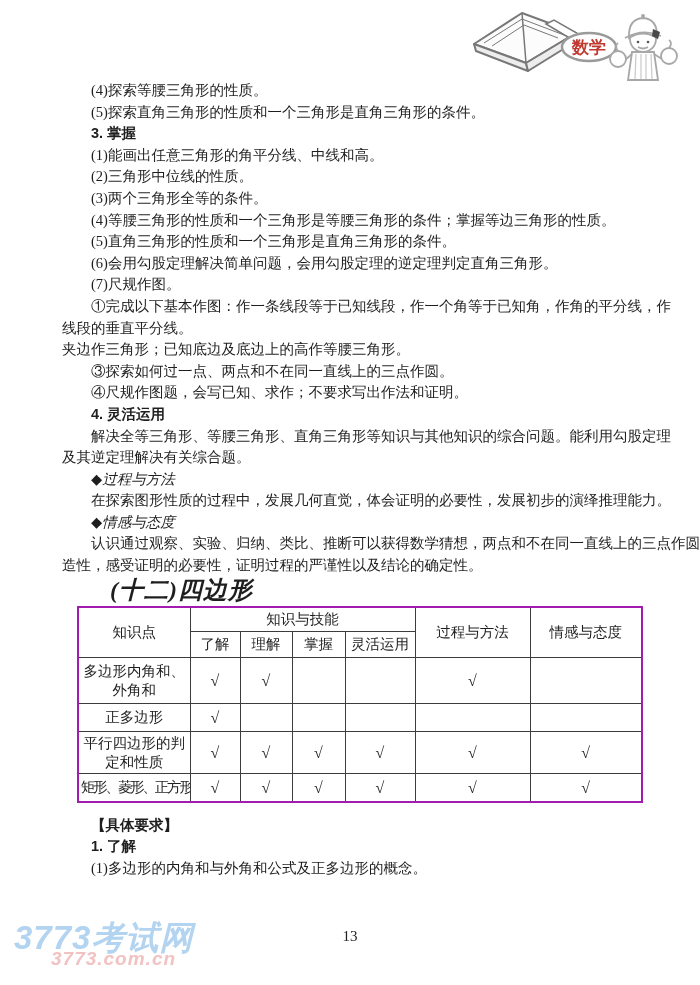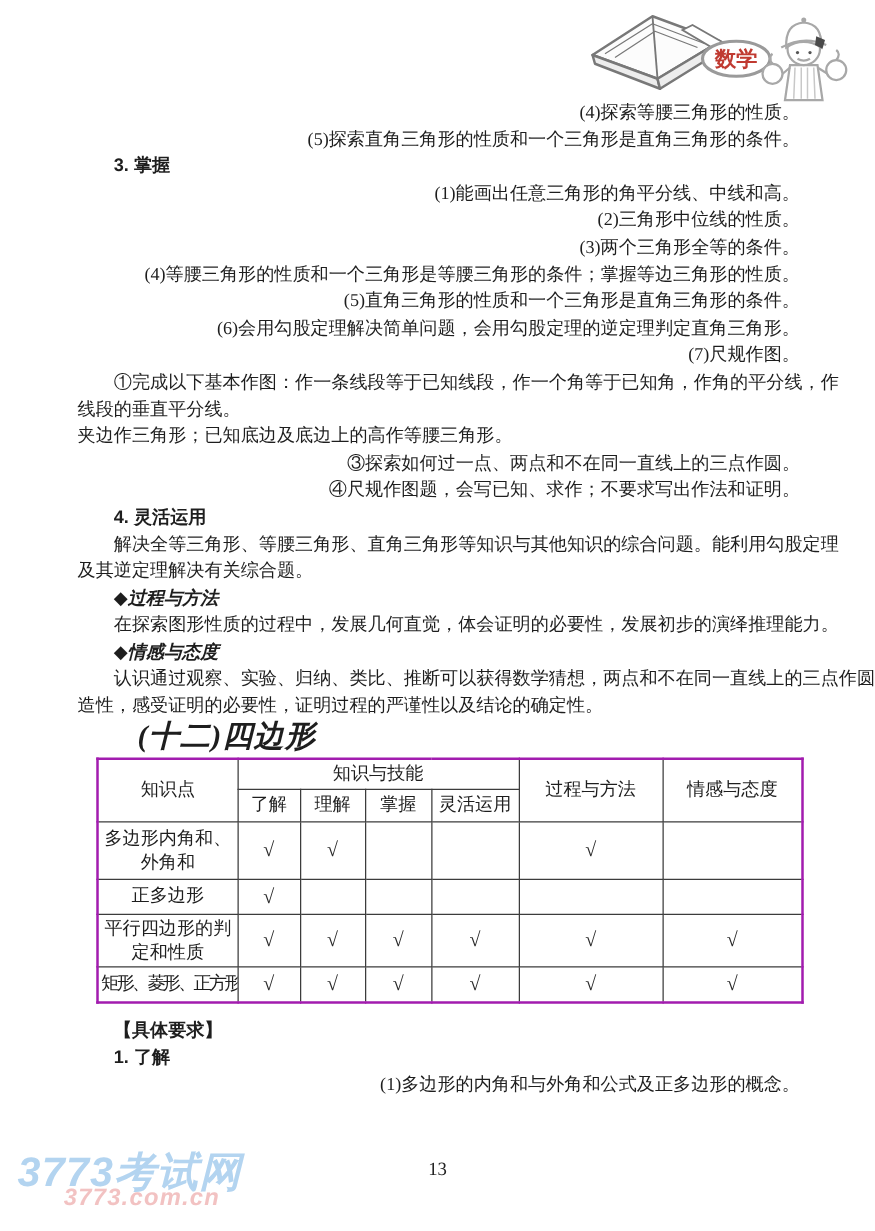--- a/index.html
+++ b/index.html
@@ -12,24 +12,24 @@
 
   
   .logo{position:absolute;left:462px;top:2px;width:224px;height:82px;}
 
   
   .content{
     position:absolute;left:62px;top:80px;width:578px;
     font-size:14.5px;line-height:21.6px;
   }
   .ln{white-space:nowrap;}
-  .para{text-indent:2em;text-align:right;}
+  .para{text-indent:2em;}
   .cont{text-indent:0;}
   .hnum{text-indent:2em;font-family:"Liberation Sans","DejaVu Sans",sans-serif;font-weight:bold;}
-  .kai{text-indent:2em;font-weight:bold;font-style:italic;}
+  .kai{text-indent:2em;font-weight:normal;font-style:italic;}
   .bracket{text-indent:2em;font-family:"Liberation Sans","DejaVu Sans",sans-serif;font-weight:bold;}
   .section-title{
     text-indent:2em;font-size:24px;line-height:27px;
     font-weight:bold;font-style:italic;letter-spacing:1px;
   }
 
   
   table.req{
     border-collapse:collapse;table-layout:fixed;
     margin:2px 0 0 15px;width:564px;

